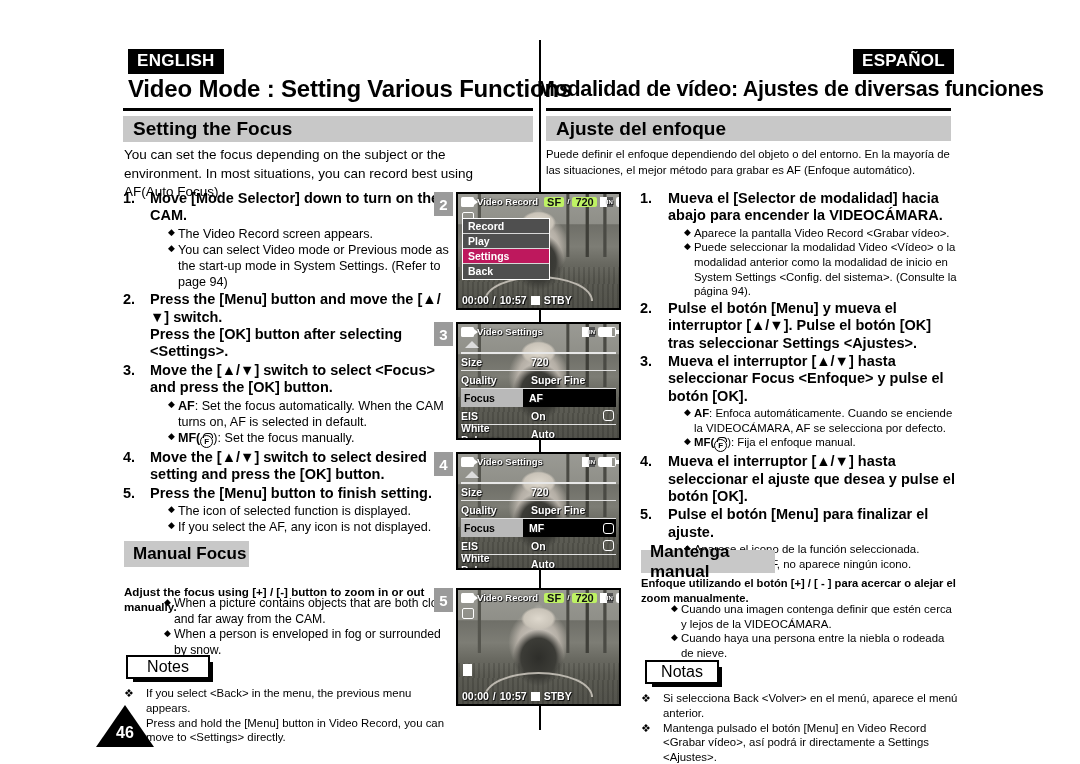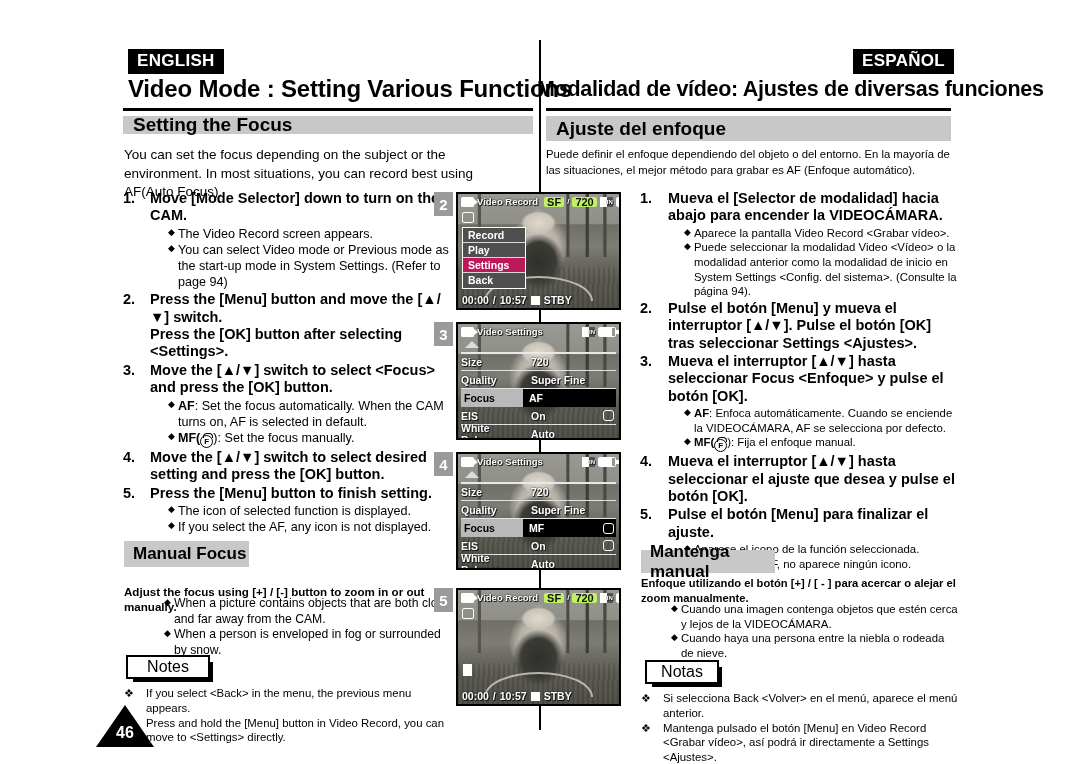--- a/index.html
+++ b/index.html
@@ -48,21 +48,21 @@
   #rule-es { left:546px; top:108px; width:405px; }
 
   
   .sec-head {
     position:absolute;
     background:#c8c8c8;
     font-weight:bold;
     display:flex; align-items:center;
     padding-left:10px;
   }
-  #sec-en { left:123px; top:116px; width:410px; height:18px; font-size:19px; }
+  #sec-en { left:123px; top:116px; width:410px; height:26px; font-size:19px; }
   #sec-es { left:546px; top:116px; width:405px; height:25px; font-size:19px; }
 
   
   .intro {
     position:absolute; line-height:1.38;
   }
   #intro-en { left:124px; top:146px; width:400px; font-size:13.5px; }
   #intro-es { left:546px; top:147px; width:404px; font-size:11.3px; }
 
   
@@ -270,21 +270,21 @@
   .lcd-bottom {
     position:absolute; left:0; bottom:1px; right:0; height:14px;
     display:flex; align-items:center; gap:4px; padding:0 4px;
     color:#fff; font-size:10.5px; font-weight:bold;
     text-shadow:1px 1px 0 #111, 0 0 2px #000;
   }
   .stby-sq { width:9px; height:9px; background:#fff; flex:0 0 auto; }
 
   
   .lcd-menu {
-    position:absolute; left:4px; top:33px; width:64px;
+    position:absolute; left:4px; top:24px; width:88px;
     border:1px solid #fff;
   }
   .lcd-menu .mi {
     height:15px; line-height:15px;
     background:#4f4f4f; color:#fff;
     font-size:10.5px; font-weight:bold; padding-left:5px;
     border-bottom:1px solid #d8d8d8;
   }
   .lcd-menu .mi:last-child { border-bottom:none; }
   .lcd-menu .mi.sel { background:#be185d; color:#fff; }
@@ -485,21 +485,21 @@
       <span class="dia">◆</span>
       <span class="btxt">When a person is enveloped in fog or surrounded by snow.</span>
     </div>
   </div>
 
   <div class="sub-head" id="subhead-es">Mantenga manual</div>
   <div class="sub-intro" id="subintro-es">Enfoque utilizando el botón [+] / [ - ] para acercar o alejar el zoom manualmente.</div>
   <div class="sub-bullets" id="subbul-es">
     <div class="bullet">
       <span class="dia">◆</span>
-      <span class="btxt">Cuando una imagen contenga objetos que estén cerca y lejos de la VIDEOCÁMARA.</span>
+      <span class="btxt">Cuando una imagen contenga definir que estén cerca y lejos de la VIDEOCÁMARA.</span>
     </div>
     <div class="bullet">
       <span class="dia">◆</span>
       <span class="btxt">Cuando haya una persona entre la niebla o rodeada de nieve.</span>
     </div>
   </div>
 
   <div class="notes-box" id="notes-en">Notes</div>
   <div class="notes-list" id="noteslist-en">
     <div class="note-row">

